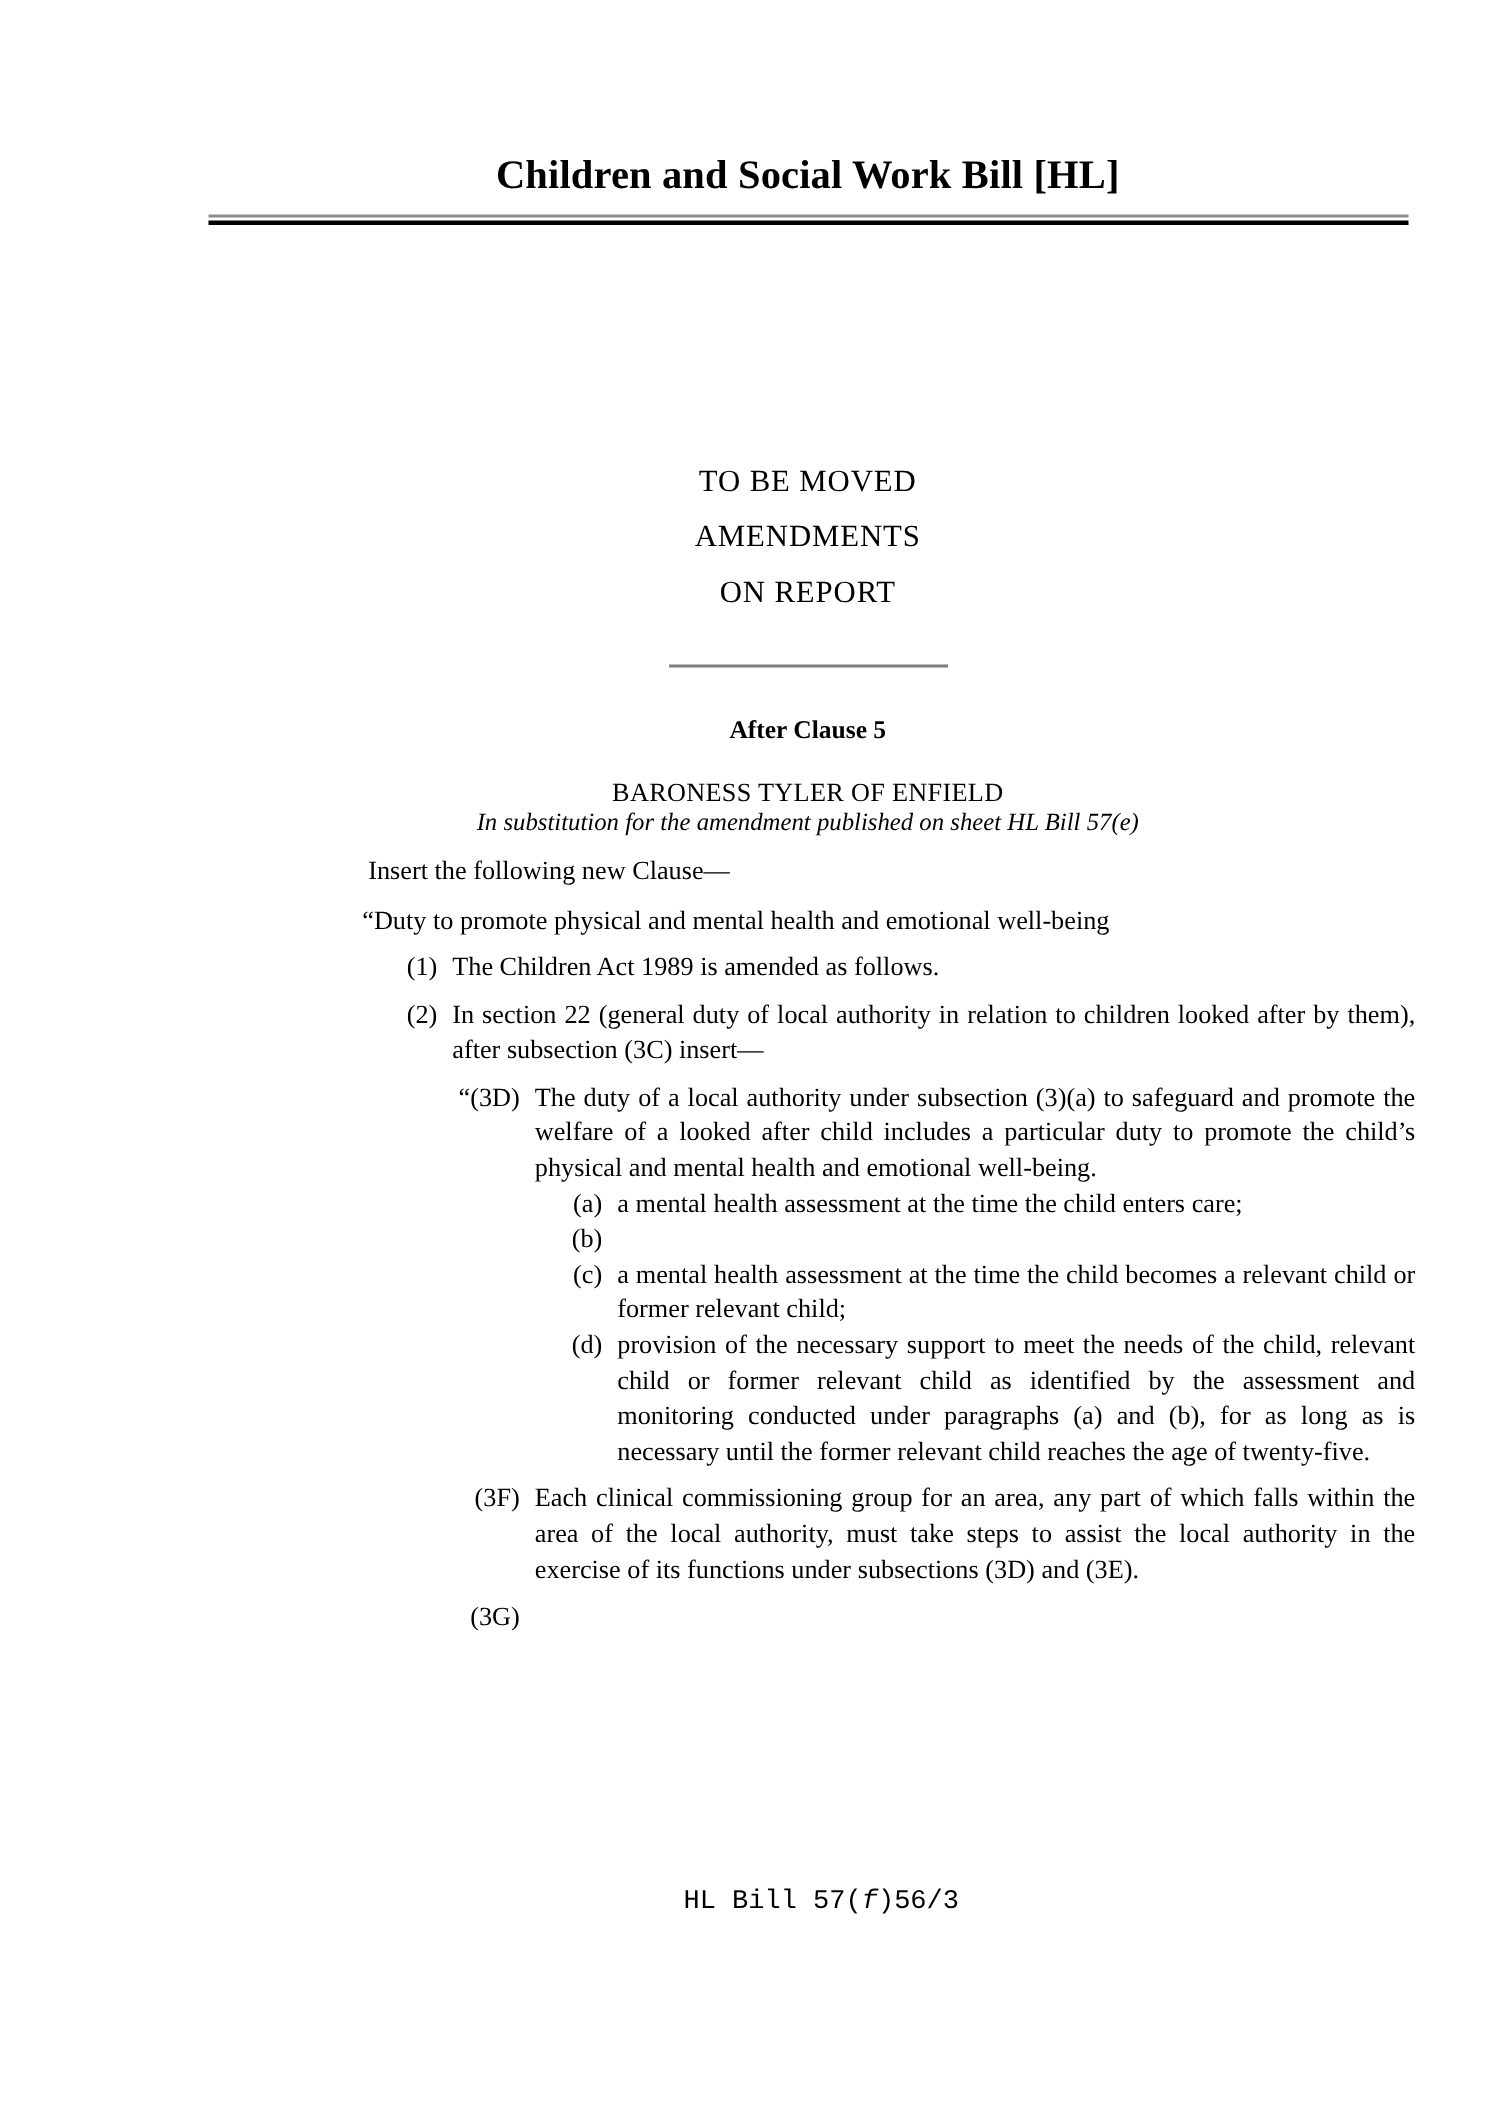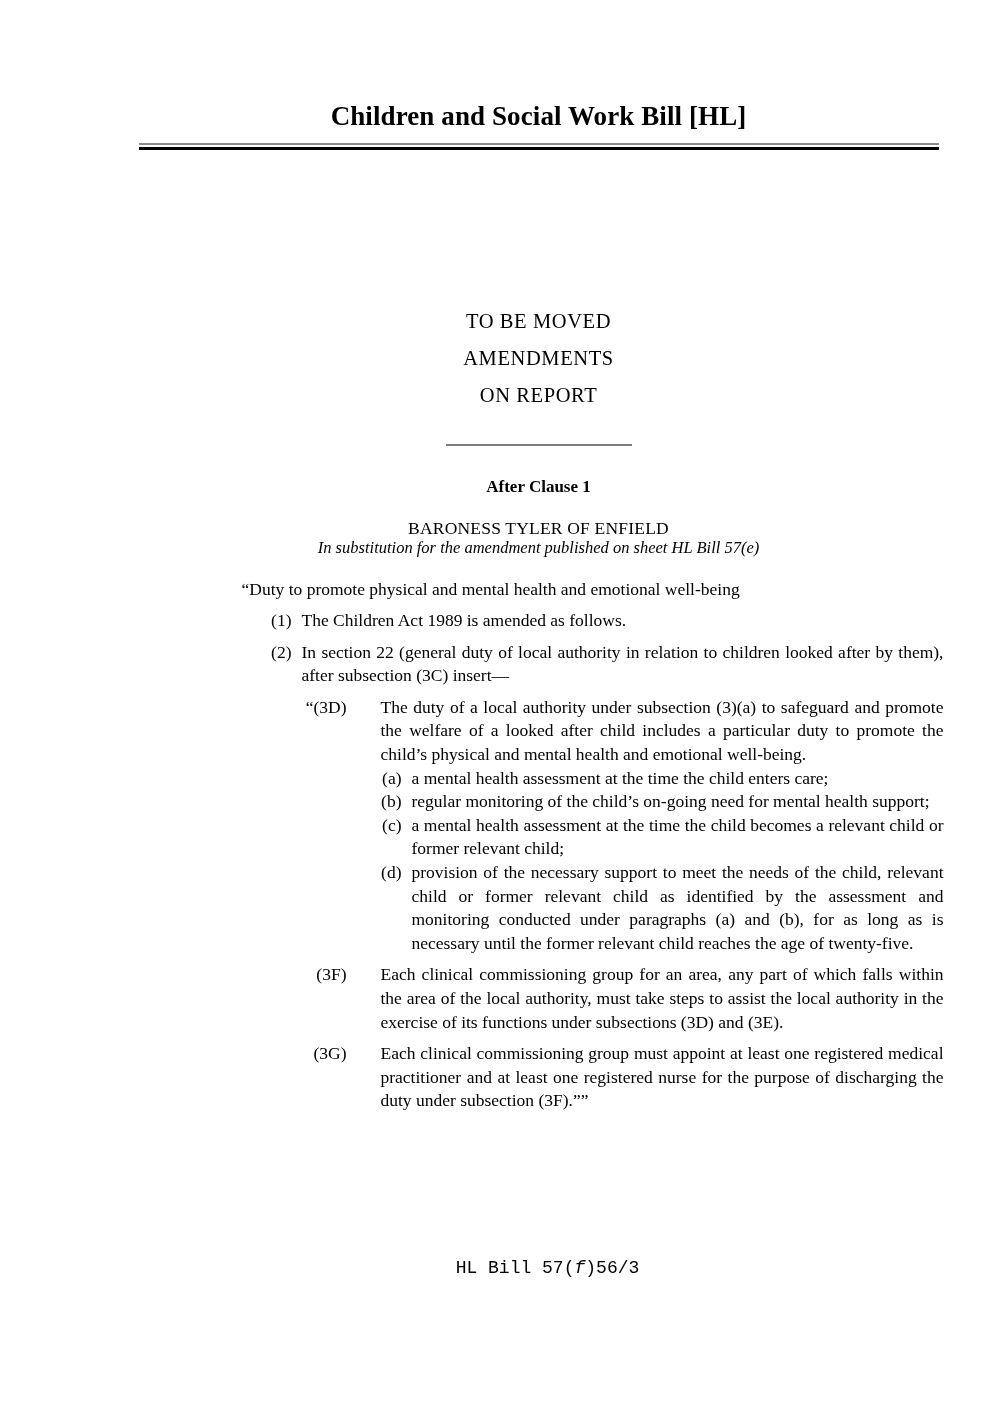--- a/index.html
+++ b/index.html
@@ -137,21 +137,21 @@
     text-align: justify;
     text-justify: inter-word;
     hyphens: manual;
   }
 
   
   .lvl1 { margin-left: 218px; margin-right: 91px; }
   .lvl1 .label { width: 30px; margin-right: 10px; }
 
   
-  .lvl2 { margin-left: 238px; margin-right: 91px; gap: 24px; }
+  .lvl2 { margin-left: 238px; margin-right: 91px; }
   .lvl2 .label { width: 65px; margin-right: 10px; }
 
   
   .lvl3 { margin-left: 300px; margin-right: 91px; margin-top: 0; }
   .lvl3 .label { width: 58px; margin-right: 10px; }
 
   .tight { margin-top: 0; }
 
   
   .footer {
@@ -181,26 +181,27 @@
 
   <div class="headings">
     <div class="heading-line">TO BE MOVED</div>
     <div class="heading-line">AMENDMENTS</div>
     <div class="heading-line">ON REPORT</div>
     <div class="divider-wrap">
       <span class="divider"></span>
     </div>
   </div>
 
-  <div class="after-clause">After Clause 1</div>
+  <div class="after-clause">After Clause 5</div>
   <div class="sponsor">BARONESS TYLER OF ENFIELD</div>
   <div class="substitution">In substitution for the amendment published on sheet HL Bill 57(e)</div>
 
   <div class="body-area">
 
+    <div class="insert-line">Insert the following new Clause—</div>
 
     <div class="clause-heading">“Duty to promote physical and mental health and emotional well-being</div>
 
     <div class="row lvl1">
       <span class="label">(1)</span>
       <span class="text">The Children Act 1989 is amended as follows.</span>
     </div>
 
     <div class="row lvl1">
       <span class="label">(2)</span>
@@ -213,41 +214,39 @@
     </div>
 
 
     <div class="row lvl3">
       <span class="label">(a)</span>
       <span class="text">a mental health assessment at the time the child enters care;</span>
     </div>
 
     <div class="row lvl3 tight">
       <span class="label">(b)</span>
-      <span class="text">regular monitoring of the child’s on-going need for mental health support;</span>
     </div>
 
     <div class="row lvl3 tight">
       <span class="label">(c)</span>
       <span class="text">a mental health assessment at the time the child becomes a relevant child or former relevant child;</span>
     </div>
 
     <div class="row lvl3 tight">
       <span class="label">(d)</span>
       <span class="text">provision of the necessary support to meet the needs of the child, relevant child or former relevant child as identified by the assessment and monitoring conducted under paragraphs (a) and (b), for as long as is necessary until the former relevant child reaches the age of twenty-five.</span>
     </div>
 
     <div class="row lvl2">
       <span class="label">(3F)</span>
       <span class="text">Each clinical commissioning group for an area, any part of which falls within the area of the local authority, must take steps to assist the local authority in the exercise of its functions under subsections (3D) and (3E).</span>
     </div>
 
     <div class="row lvl2">
       <span class="label">(3G)</span>
-      <span class="text">Each clinical commissioning group must appoint at least one registered medical practitioner and at least one registered nurse for the purpose of discharging the duty under subsection (3F).””</span>
     </div>
 
   </div>
 
   <div class="footer">
     <div><span>HL Bill 57(</span><span class="ital">f</span><span>)</span></div>
     <div class="right">56/3</div>
   </div>
 
 </div>

